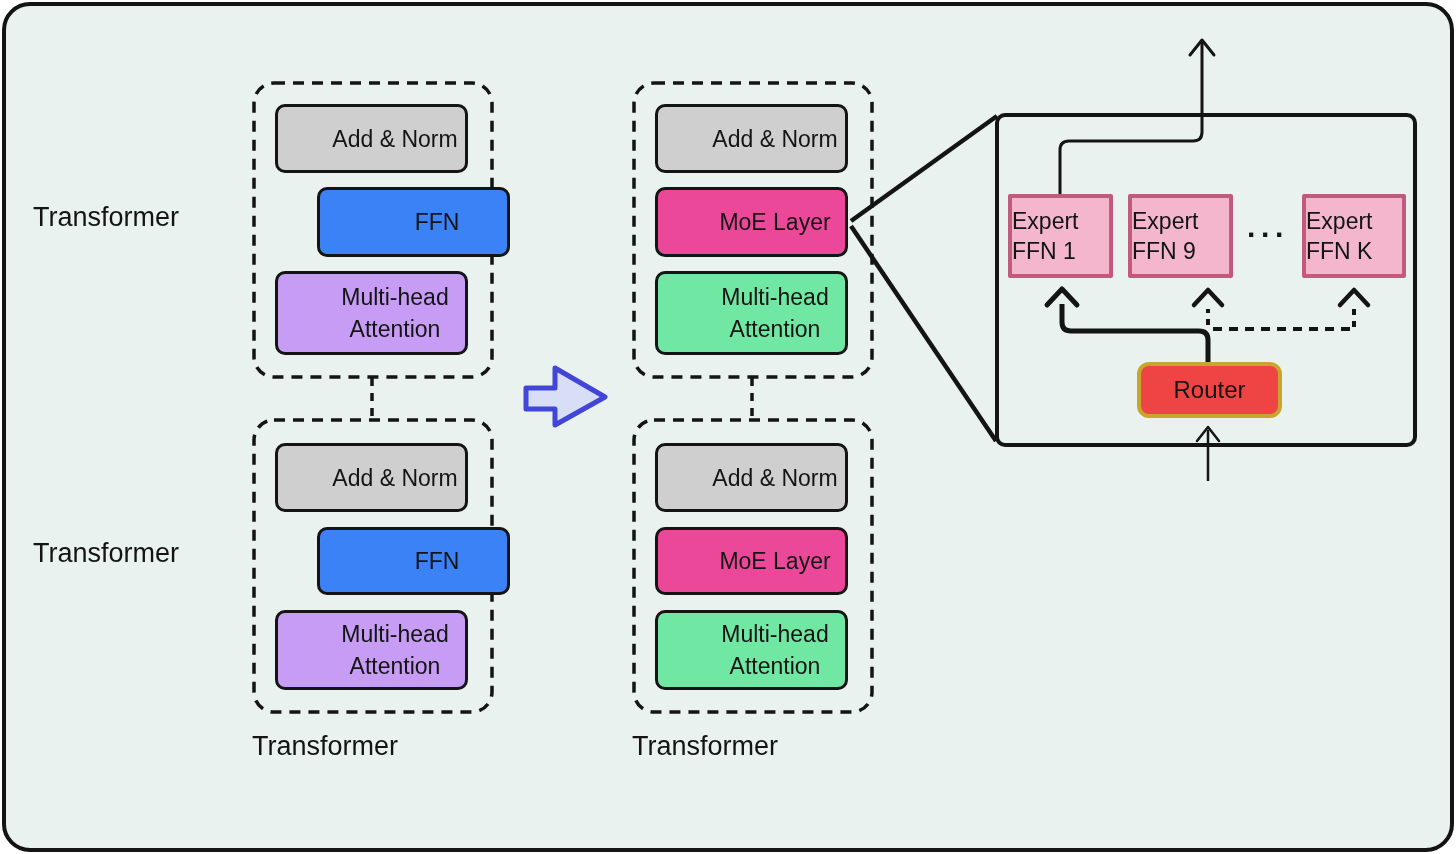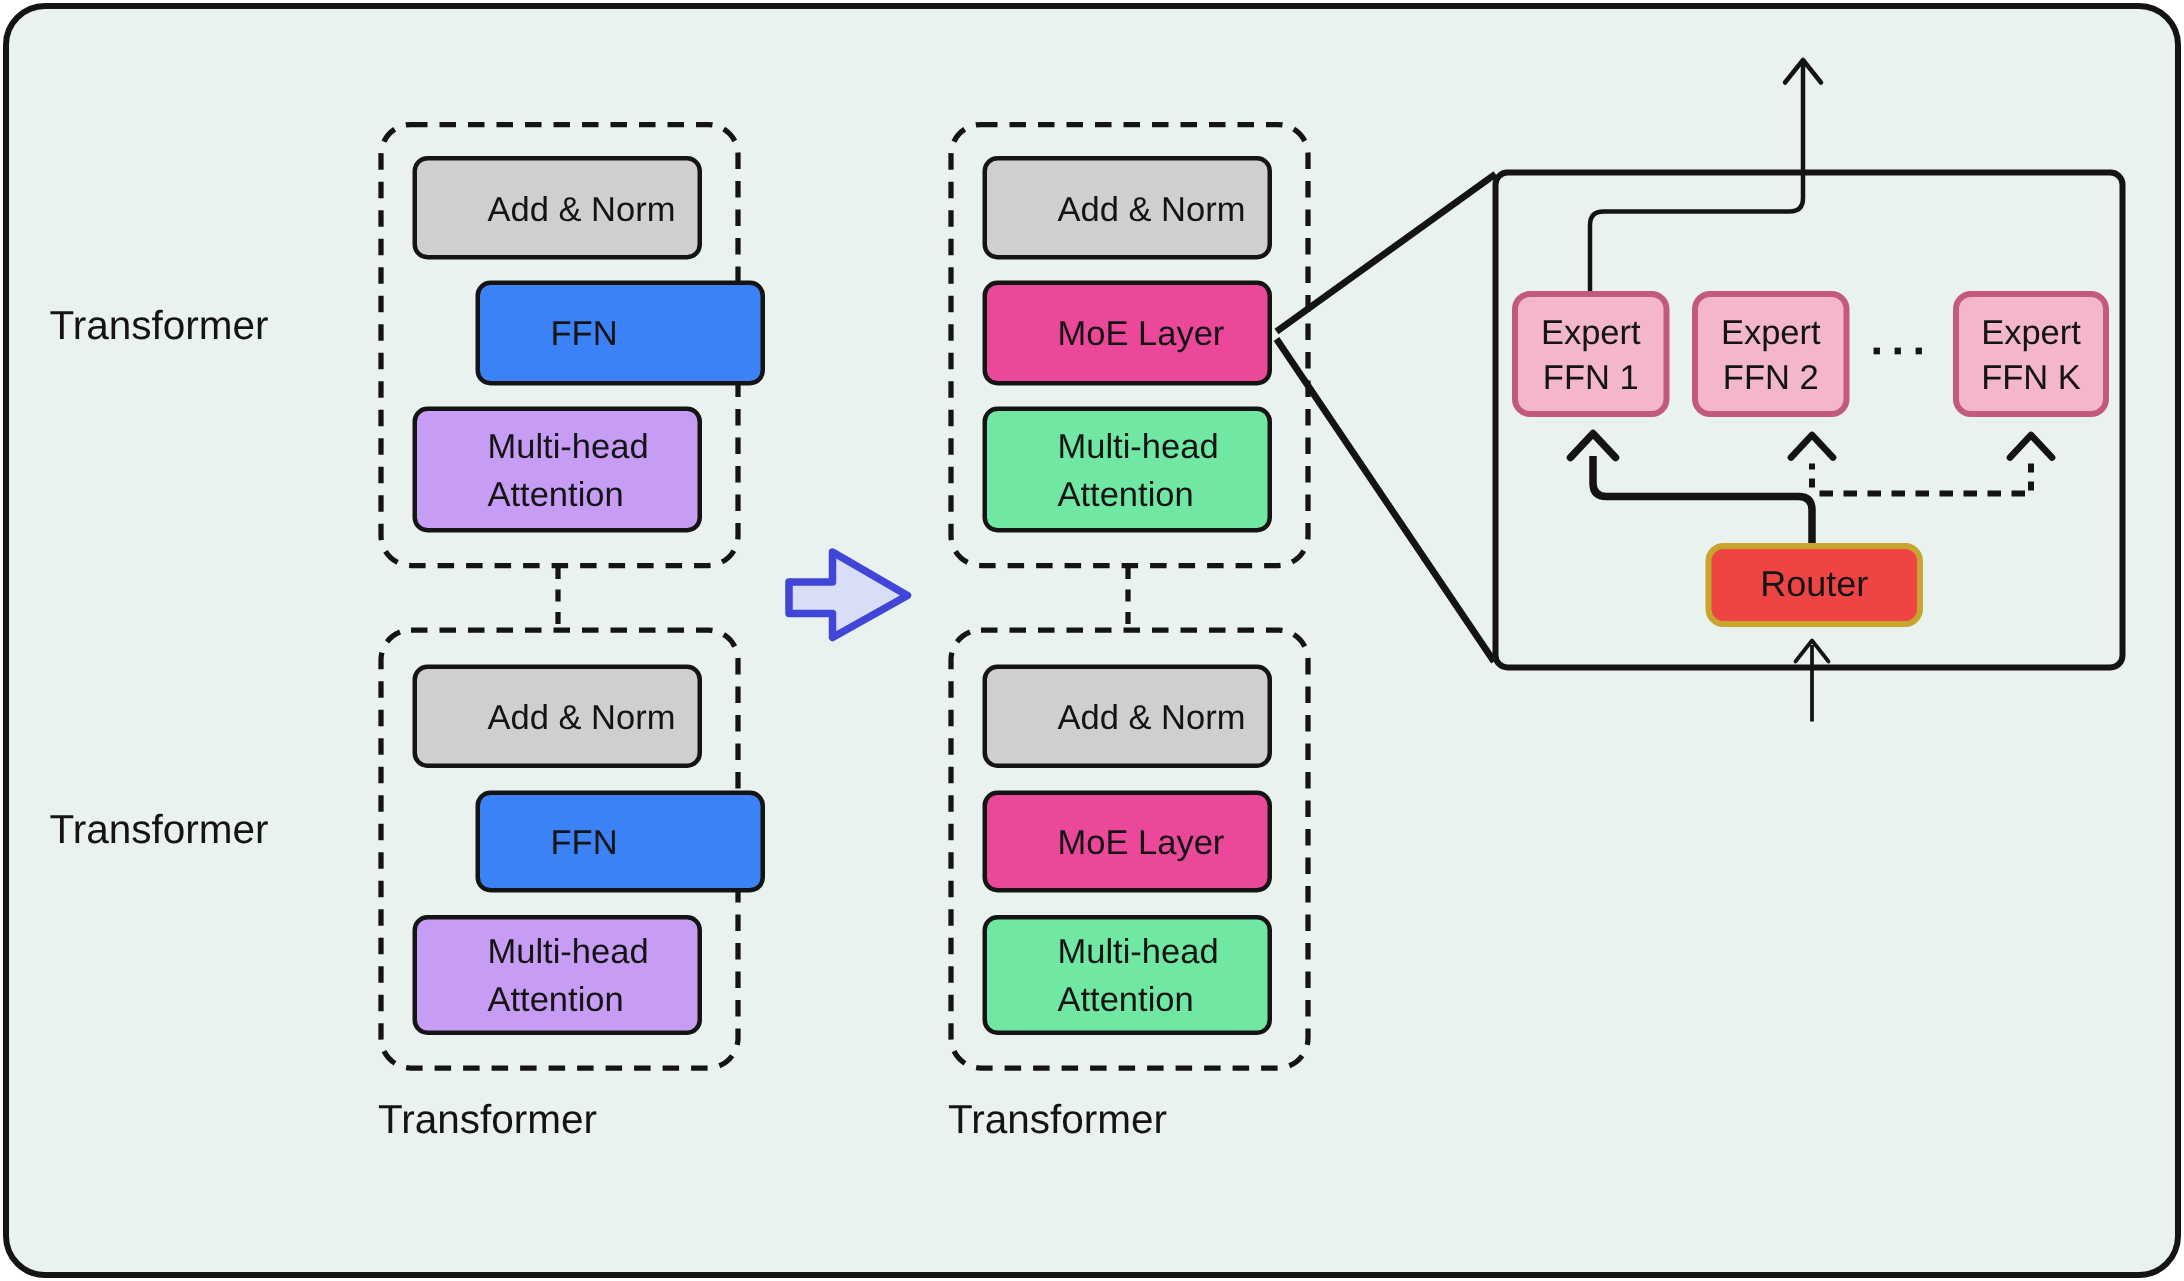--- a/index.html
+++ b/index.html
@@ -10,43 +10,43 @@
     color:#141414;
   }
   .frame{
     position:absolute;left:2px;top:2px;width:1444px;height:842px;
     border:4px solid #141414;border-radius:28px;background:#e9f2ee;
   }
   svg.overlay{position:absolute;left:0;top:0;pointer-events:none;}
   .layer-box{
     position:absolute;box-sizing:border-box;
     border:3px solid #141414;border-radius:10px;
-    display:flex;flex-direction:column;align-items:flex-start;justify-content:center;
+    display:flex;flex-direction:column;align-items:center;justify-content:center;
     font-size:23px;font-weight:500;line-height:32px;text-align:center;color:#141414;padding-left:47px;
   }
   .c-gray{background:#cfcfcf;}
   .c-cyan{background:#3b82f6;margin-left:42px;}
   .c-purple{background:#c69cf4;}
   .c-pink{background:#ec4899;}
   .c-green{background:#70e7a2;}
   .ln{display:block;}
   .caption,.row-label{
     position:absolute;text-align:left;font-size:27px;line-height:30px;
     font-weight:400;color:#141414;
   }
   .caption{line-height:29px;}
   .panel{
     position:absolute;left:995px;top:113px;width:422px;height:334px;
     box-sizing:border-box;border:4px solid #141414;border-radius:10px;
     background:#e9f2ee;
   }
   .expert-box{
     position:absolute;box-sizing:border-box;
-    border:4px solid #c25a7c;border-radius:12px;background:#f4b6cd;
-    display:flex;flex-direction:column;align-items:center;justify-content:center;
+    border:4px solid #c25a7c;border-radius:2px;background:#f4b6cd;
+    display:flex;flex-direction:column;align-items:flex-start;justify-content:center;
     font-size:23px;font-weight:500;line-height:30px;text-align:center;color:#141414;
   }
   .router-box{
     position:absolute;left:1137px;top:362px;width:145px;height:56px;
     box-sizing:border-box;border:4px solid #c8a62e;border-radius:12px;
     background:#ef4444;display:flex;align-items:center;justify-content:center;
     font-size:24px;font-weight:500;color:#141414;
   }
   .ellipsis{
     position:absolute;left:1238px;top:220px;width:60px;height:30px;
@@ -150,21 +150,21 @@
 <div class="caption" style="left:632px;top:732px;width:240px;">
   <span class="ln">Transformer</span>
 </div>
 
 <div class="expert-box" style="left:1008px;top:194px;width:105px;height:84px;">
   <span class="ln">Expert</span>
   <span class="ln">FFN 1</span>
 </div>
 <div class="expert-box" style="left:1128px;top:194px;width:105px;height:84px;">
   <span class="ln">Expert</span>
-  <span class="ln">FFN 2</span>
+  <span class="ln">FFN 9</span>
 </div>
 <div class="ellipsis">···</div>
 <div class="expert-box" style="left:1302px;top:194px;width:104px;height:84px;">
   <span class="ln">Expert</span>
   <span class="ln">FFN K</span>
 </div>
 <div class="router-box">
   <span>Router</span>
 </div>
 

